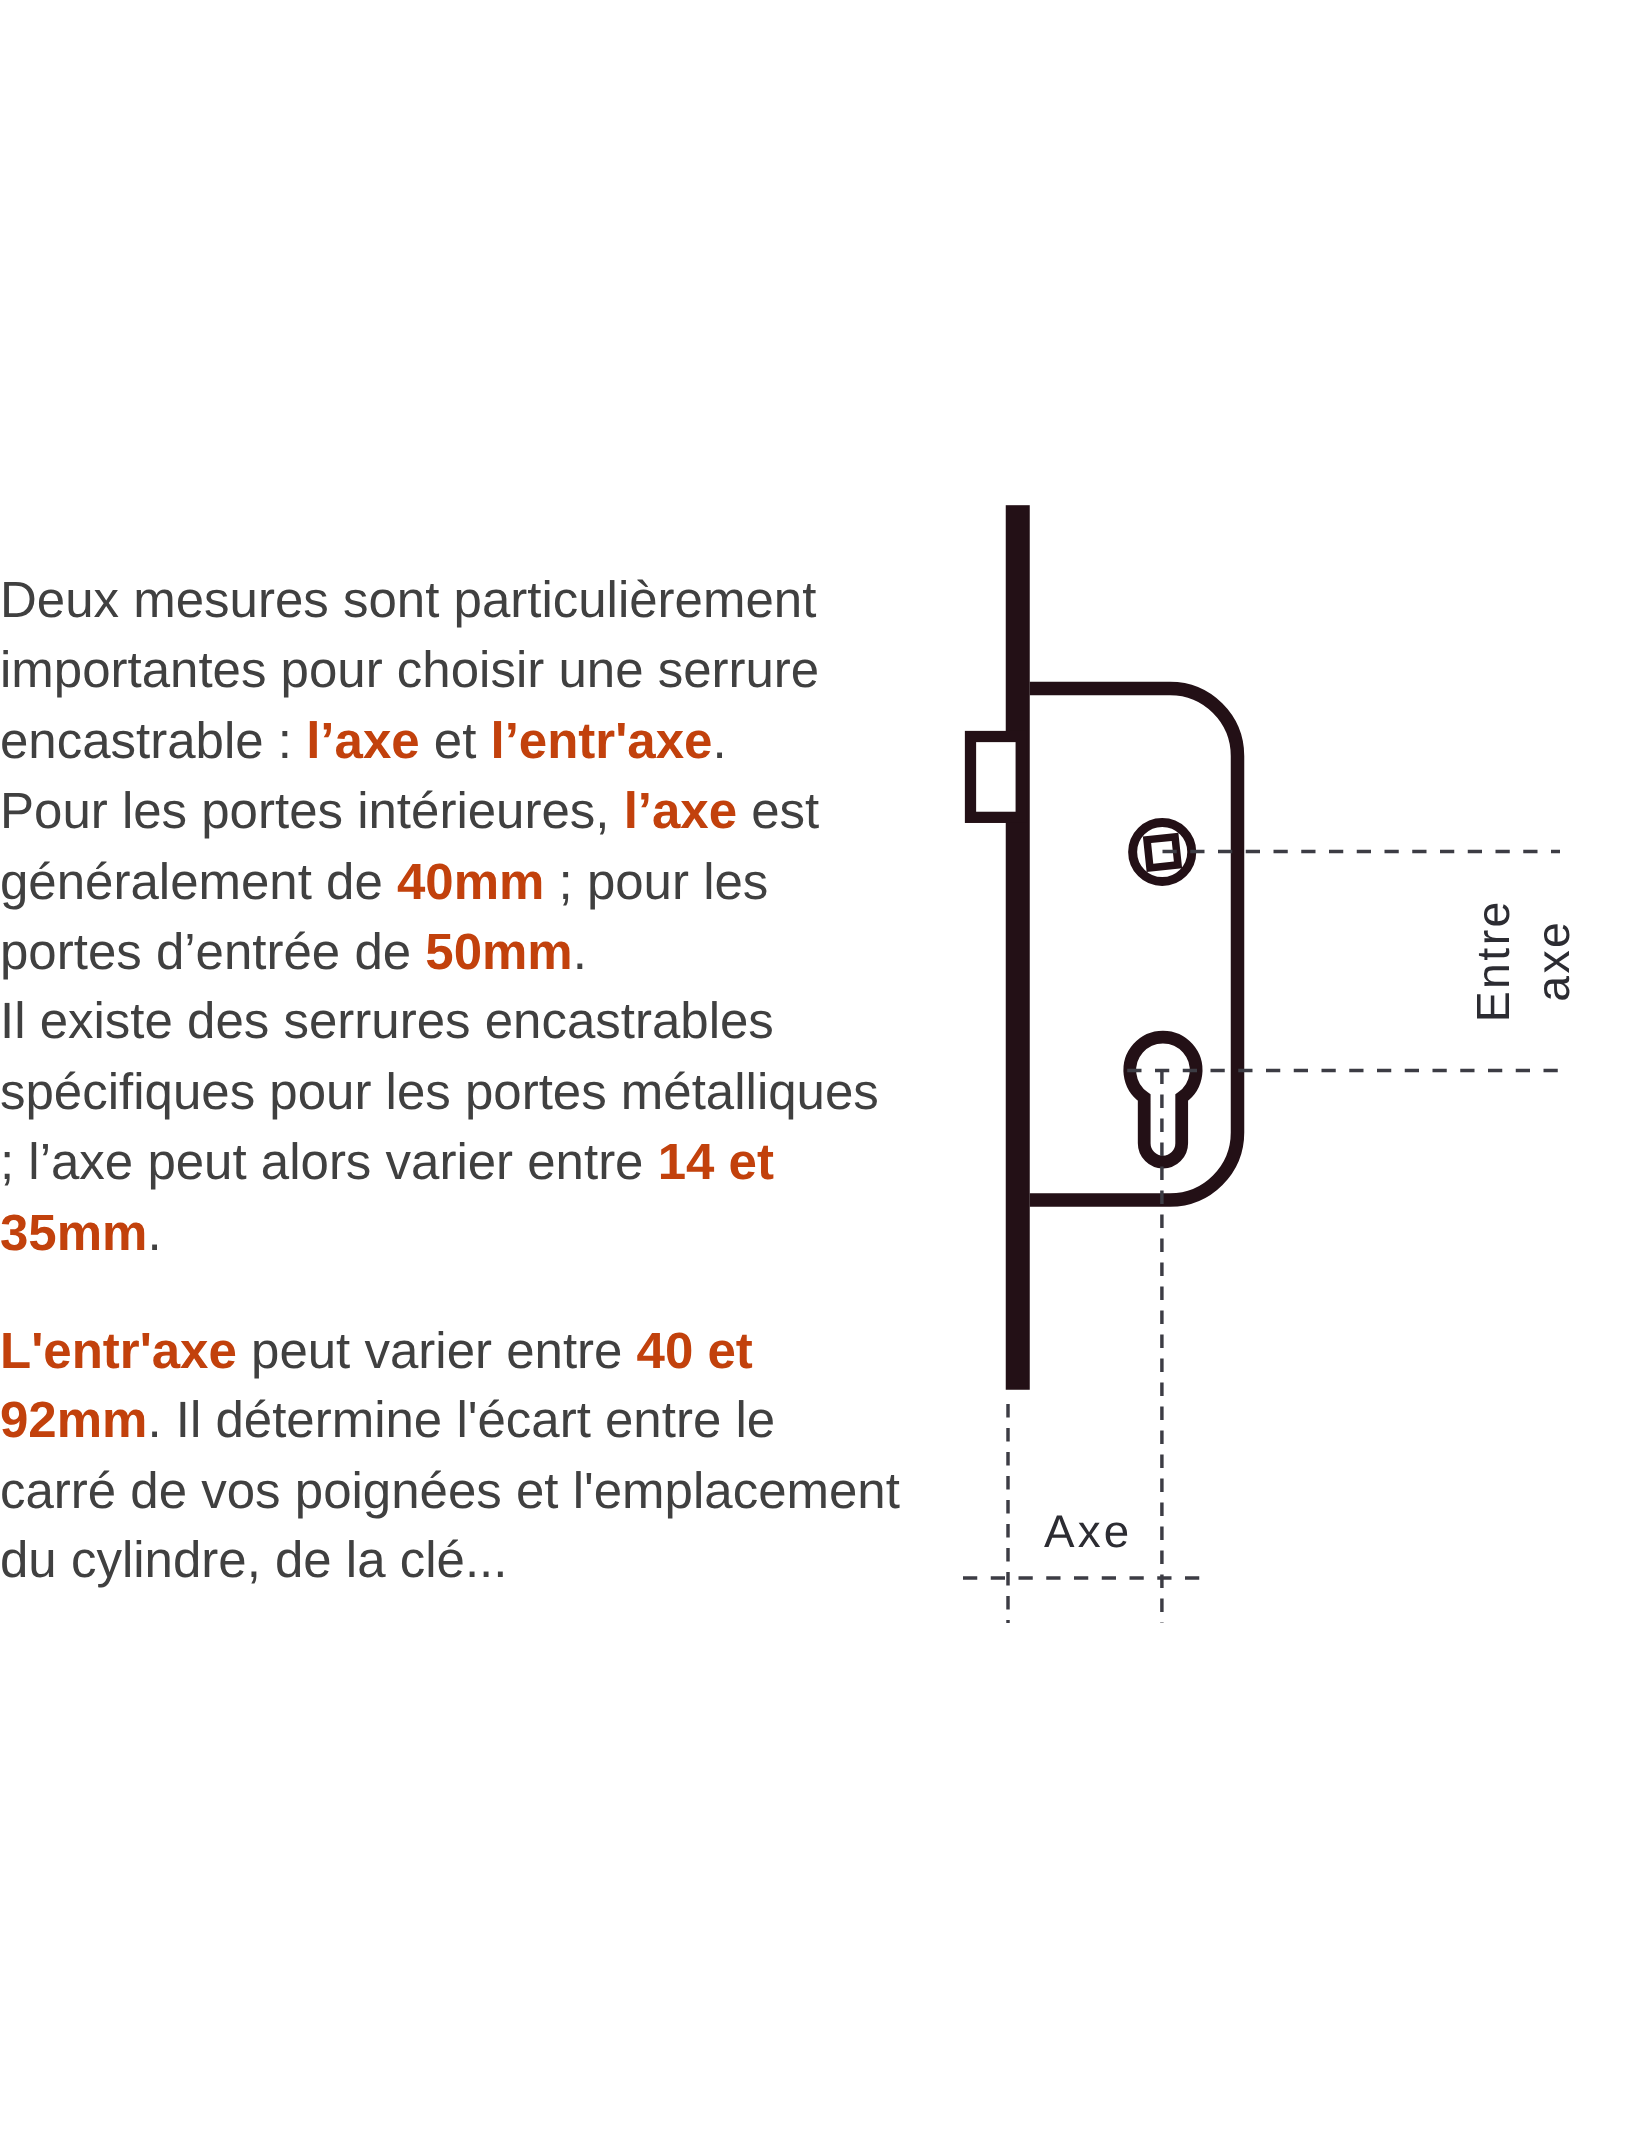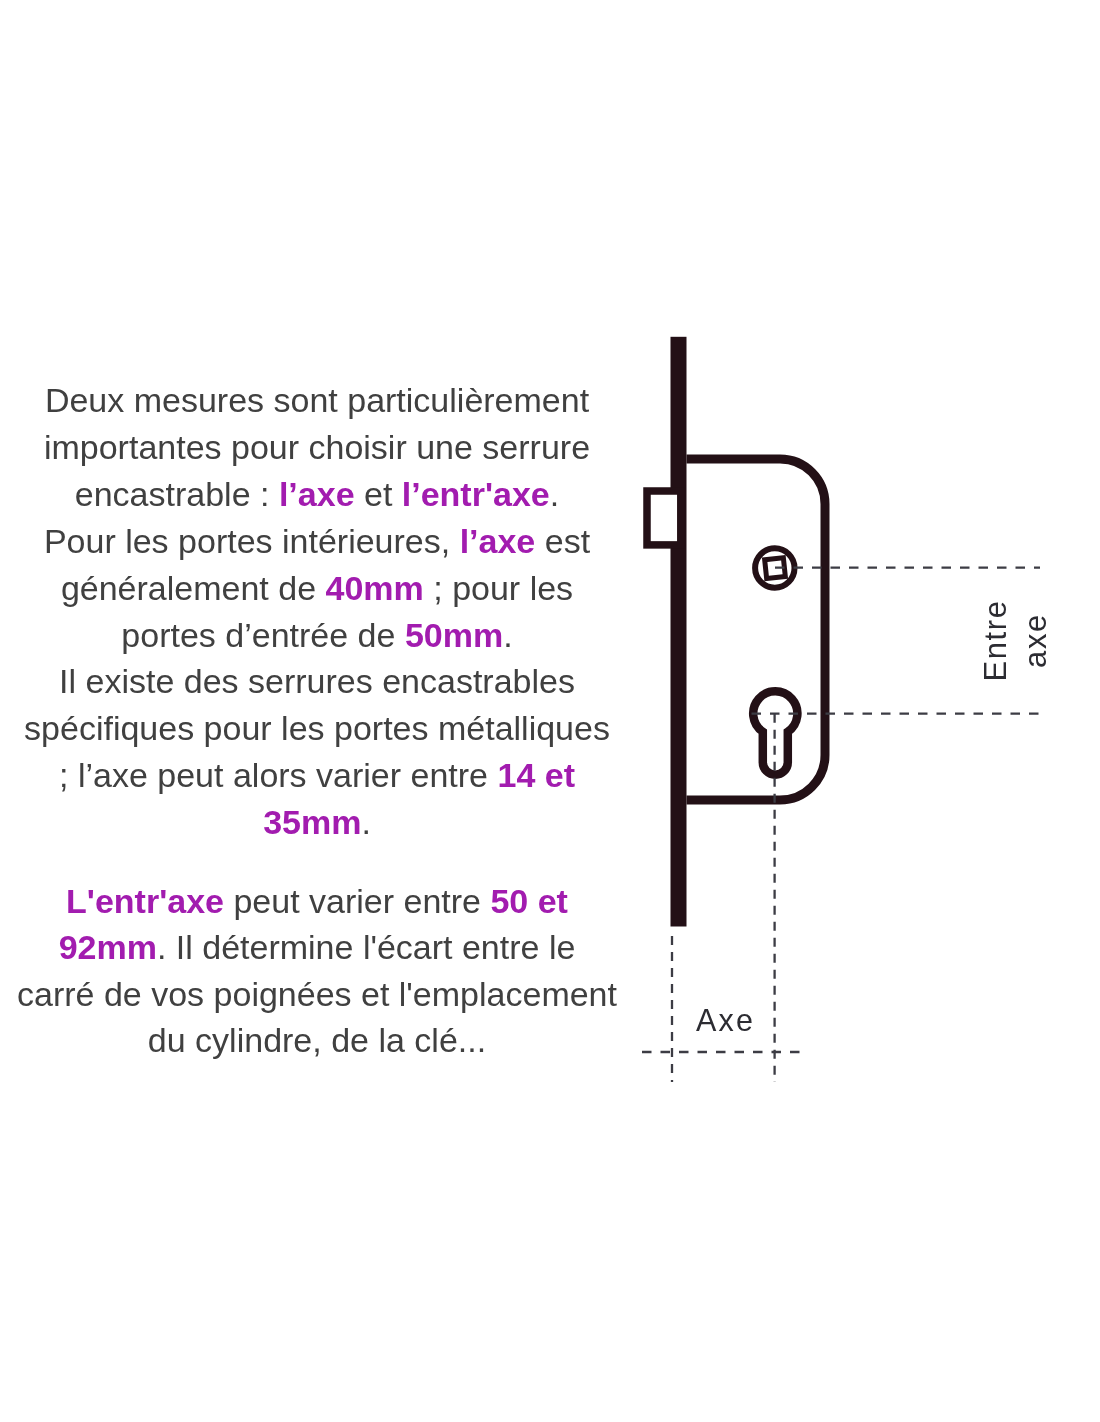--- a/index.html
+++ b/index.html
@@ -1,39 +1,39 @@
 <!DOCTYPE html>
 <html lang="fr"><head>
 <meta charset="utf-8">
 <title>Serrure encastrable</title>
 <style>
   html,body{margin:0;padding:0;background:#ffffff;}
   body{width:1100px;height:1422px;position:relative;overflow:hidden;
        font-family:"Liberation Sans",sans-serif;}
-  .txt{position:absolute;text-align:center;color:#404040;}
-  .txt b{color:#a21caf;}
+  .txt{position:absolute;color:#404040;}
+  .txt b{color:#c2410c;}
   #p1{left:0px;top:377px;width:634px;font-size:34px;line-height:46.9px;}
   #p2{left:0px;top:878px;width:634px;font-size:34px;line-height:46.4px;}
   #diagram{position:absolute;left:0;top:0;}
 </style>
 </head>
 <body>
 
 <div class="txt" id="p1">Deux mesures sont particulièrement<br>
 importantes pour choisir une serrure<br>
 encastrable&nbsp;: <b>l’axe</b> et <b>l’entr'axe</b>.<br>
 Pour les portes intérieures, <b>l’axe</b> est<br>
 généralement de <b>40mm</b>&nbsp;; pour les<br>
 portes d’entrée de <b>50mm</b>.<br>
 Il existe des serrures encastrables<br>
 spécifiques pour les portes métalliques<br>
 ; l’axe peut alors varier entre <b>14 et</b><br>
 <b>35mm</b>.</div>
 
-<div class="txt" id="p2"><b>L'entr'axe</b> peut varier entre <b>50 et</b><br>
+<div class="txt" id="p2"><b>L'entr'axe</b> peut varier entre <b>40 et</b><br>
 <b>92mm</b>. Il détermine l'écart entre le<br>
 carré de vos poignées et l'emplacement<br>
 du cylindre, de la clé...</div>
 
 <svg id="diagram" width="1100" height="1422" viewBox="0 0 1100 1422">
 
   <rect x="670.5" y="336.8" width="16" height="589.7" fill="#231016"></rect>
 
   <path d="M 686.5 459 L 780 459 A 45 45 0 0 1 825 504 L 825 755 A 45 45 0 0 1 780 800 L 686.5 800" fill="none" stroke="#231016" stroke-width="9"></path>
 

